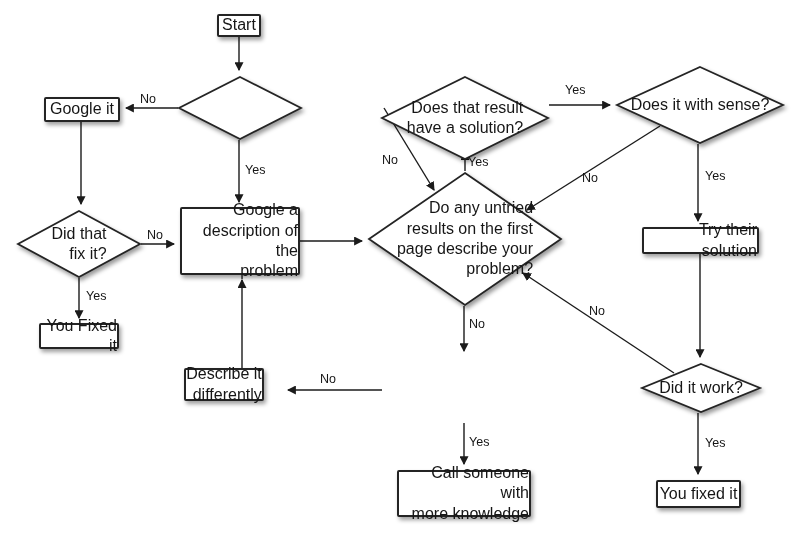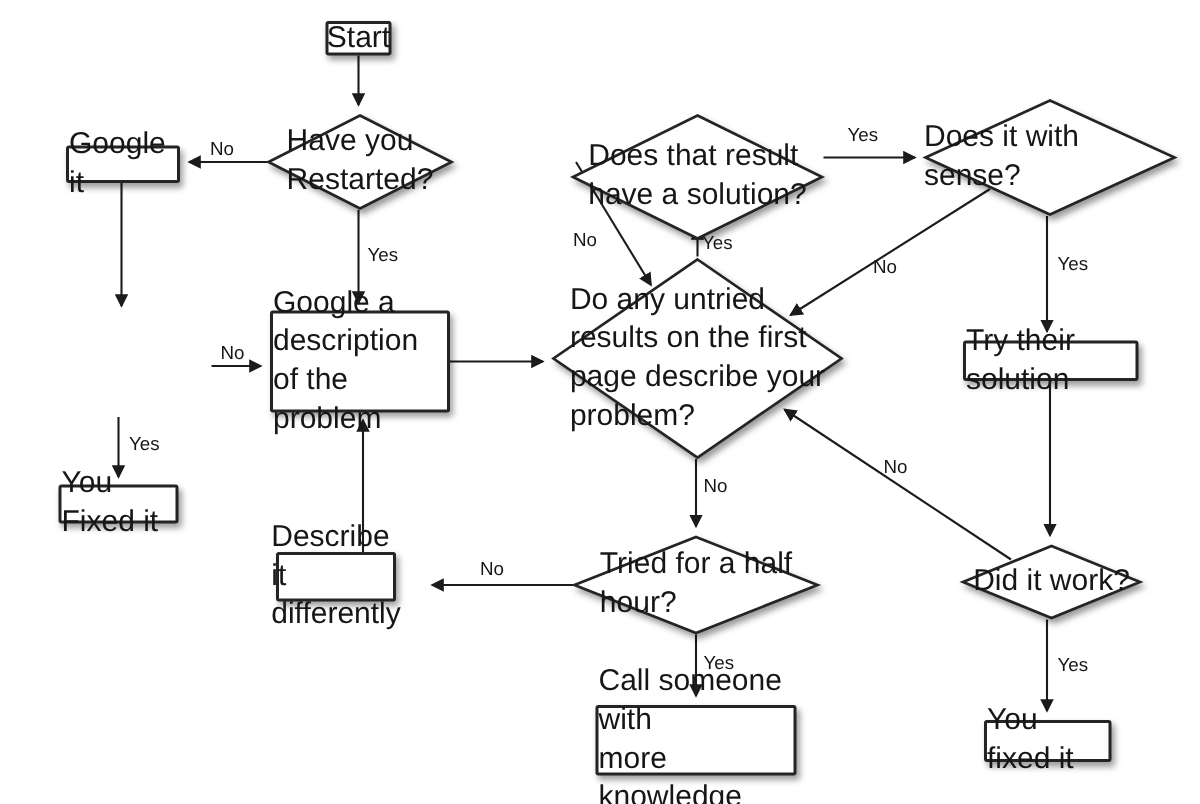--- a/index.html
+++ b/index.html
@@ -4,21 +4,21 @@
 <style>
   html, body { margin:0; padding:0; background:#ffffff; }
   .canvas {
     position:relative; width:800px; height:536px; background:#ffffff;
     font-family:"Liberation Sans", sans-serif; overflow:hidden;
   }
   .edges { position:absolute; left:0; top:0; width:800px; height:536px; }
   .edges line { stroke:#1b1b1b; stroke-width:1.4; }
   .node {
     position:absolute; display:flex; align-items:center; justify-content:center;
-    text-align:left; color:#161616; font-size:20px; line-height:1.28;
+    text-align:right; color:#161616; font-size:16px; line-height:1.28;
     box-sizing:border-box; white-space:pre-line;
   }
   .rect-node {
     background:#ffffff; border:2px solid #242424; border-radius:2px;
     box-shadow:2px 3px 4px rgba(0,0,0,0.38);
   }
   .diamond-node { background:transparent; }
   .diamond-node svg {
     position:absolute; left:0; top:0; width:100%; height:100%;
     overflow:visible; filter:drop-shadow(2px 3px 2px rgba(0,0,0,0.40));
@@ -93,24 +93,29 @@
 more knowledge</div>
 
   <div class="node rect-node" style="left:642px; top:227px; width:117px; height:27px;">Try their solution</div>
 
   <div class="node rect-node" style="left:656px; top:480px; width:85px;  height:28px;">You fixed it</div>
 
   <div class="node diamond-node" style="left:178px; top:76px; width:124px; height:64px;">
     <svg viewBox="0 0 124 64">
       <polygon points="62,1 123,32 62,63 1,32"></polygon>
     </svg>
-    <span class="lbl">Have you
-Restarted?</span>
   </div>
 
+  <div class="node diamond-node" style="left:17px; top:210px; width:124px; height:68px;">
+    <svg viewBox="0 0 124 68">
+      <polygon points="62,1 123,34 62,67 1,34"></polygon>
+    </svg>
+    <span class="lbl">Did that
+fix it?</span>
+  </div>
 
   <div class="node diamond-node" style="left:381px; top:76px; width:168px; height:84px;">
     <svg viewBox="0 0 168 84">
       <polygon points="84,1 167,42 84,83 1,42"></polygon>
     </svg>
     <span class="lbl">Does that result
 have a solution?</span>
   </div>
 
   <div class="node diamond-node" style="left:616px; top:66px; width:168px; height:78px;">
@@ -123,27 +128,20 @@
   <div class="node diamond-node" style="left:368px; top:172px; width:194px; height:134px;">
     <svg viewBox="0 0 194 134">
       <polygon points="97,1 193,67 97,133 1,67"></polygon>
     </svg>
     <span class="lbl">Do any untried
 results on the first
 page describe your
 problem?</span>
   </div>
 
-  <div class="node diamond-node" style="left:382px; top:357px; width:164px; height:66px;">
-    <svg viewBox="0 0 164 66">
-      <polygon points="82,1 163,33 82,65 1,33"></polygon>
-    </svg>
-    <span class="lbl">Tried for a half
-hour?</span>
-  </div>
 
   <div class="node diamond-node" style="left:641px; top:363px; width:120px; height:50px;">
     <svg viewBox="0 0 120 50">
       <polygon points="60,1 119,25 60,49 1,25"></polygon>
     </svg>
     <span class="lbl">Did it work?</span>
   </div>
 
 </div>
 

